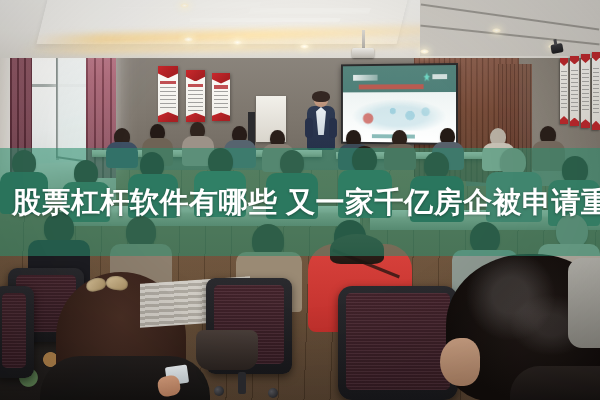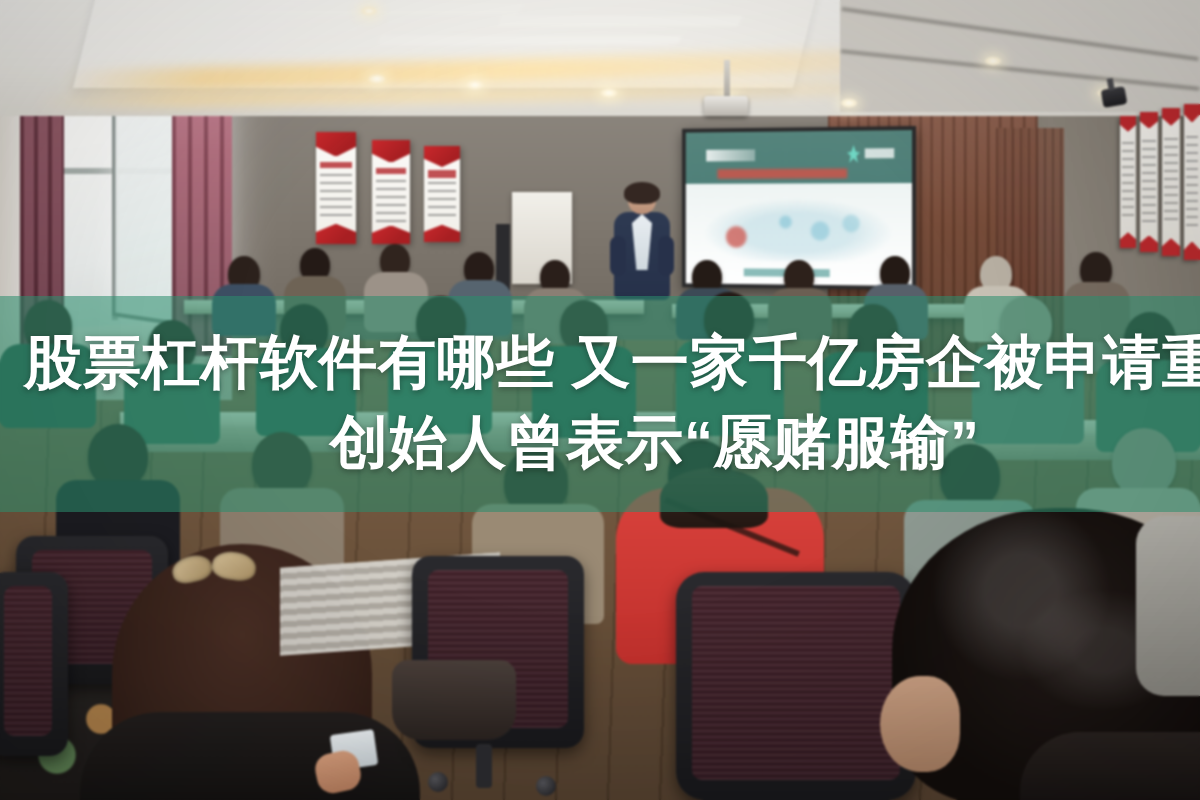--- a/index.html
+++ b/index.html
@@ -624,16 +624,15 @@
       <div class="chair-mesh"></div>
     </div>
 
     <div class="softness"></div>
     <div class="vignette"></div>
   </div>
 
   <div class="banner"></div>
   <div class="headline">
     <div class="line1">股票杠杆软件有哪些 又一家千亿房企被申请重整</div>
-    <div class="line2">创始人曾表示“愿赌服输”</div>
   </div>
 
 </div>
 
 </body></html>

